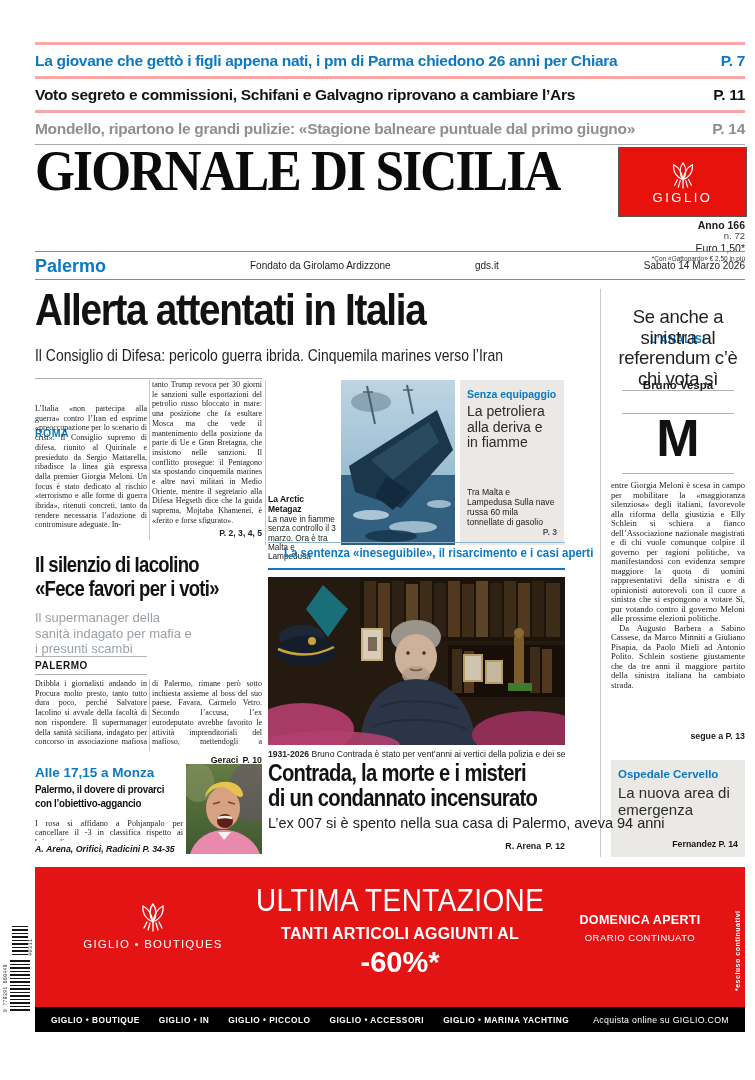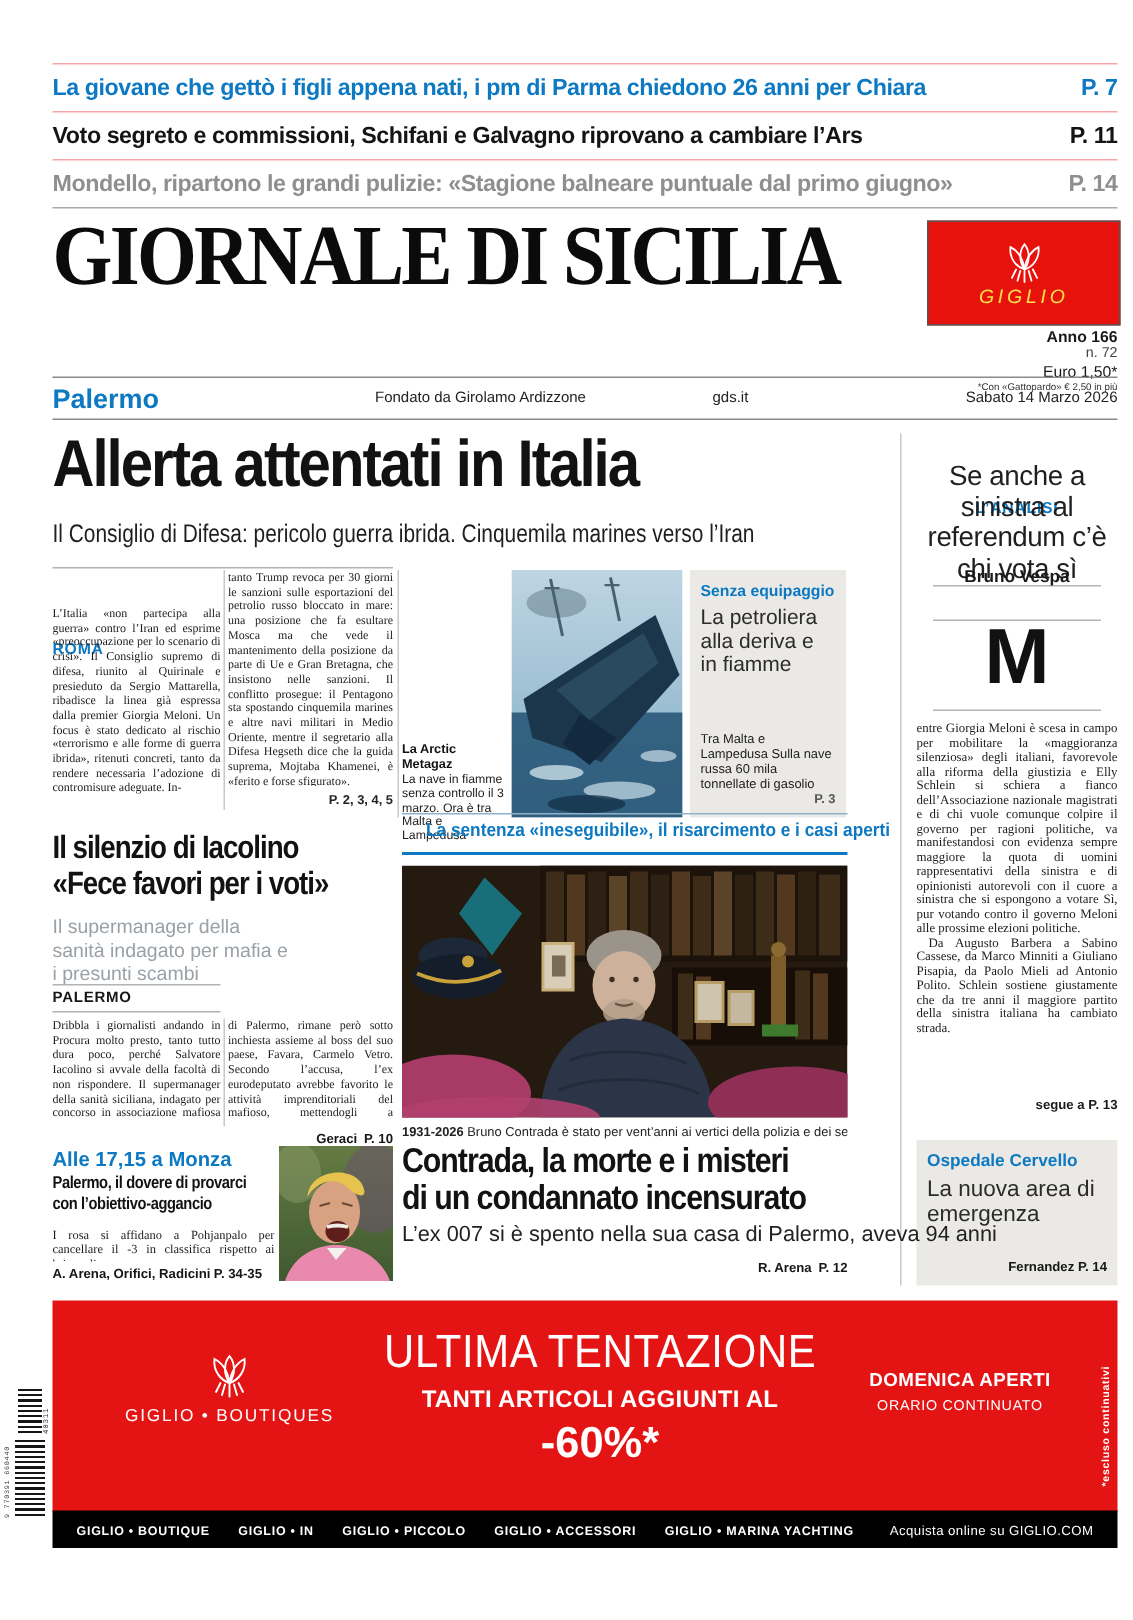--- a/index.html
+++ b/index.html
@@ -3,29 +3,29 @@
 <meta charset="utf-8">
 <style>
   html,body{margin:0;padding:0;background:#fff;}
   .page{position:relative;width:755px;height:1080px;background:#fff;overflow:hidden;
         font-family:"Liberation Sans",sans-serif;color:#1a1a1a;}
   .abs{position:absolute;}
   .scx{display:inline-block;transform-origin:0 50%;}
   
   .teasers{left:35px;top:42px;width:710px;}
   .teaser-row{display:flex;justify-content:space-between;align-items:center;height:31px;
-              border-top:1px solid #fca5a5;font-weight:bold;font-size:15.5px;letter-spacing:-0.3px;}
+              border-top:3px solid #fca5a5;font-weight:bold;font-size:15.5px;letter-spacing:-0.3px;}
   .teaser-row:last-child{border-bottom:1px solid #a9a9a9;gap:39px;}
   .t-blue{color:#0c79c2;} .t-black{color:#141414;gap:16px;} .t-gray{color:#8f8f8f;}
   
   .masthead{left:35px;top:138px;margin:0;font-family:"Liberation Serif",serif;font-weight:900;
             font-size:57px;letter-spacing:-2px;color:#0b0b0b;white-space:nowrap;}
   .logo-box{left:618px;top:147px;width:127px;height:68px;background:#e8120d;border:1px solid #555;
             display:flex;flex-direction:column;align-items:center;justify-content:center;}
-  .logo-text{color:#fde047;font-size:13px;letter-spacing:2.5px;margin-top:0;font-style:italic;}
+  .logo-text{color:#ffffff;font-size:13px;letter-spacing:2.5px;margin-top:0;}
   .edition{right:10px;top:219px;text-align:right;line-height:1.15;}
   .ed-anno{font-weight:bold;font-size:10.5px;} .ed-num{font-size:9.5px;color:#444;}
   .ed-price{font-size:10.5px;} .ed-note{font-size:6.5px;color:#333;margin-top:1px;}
   
   .dateline{left:35px;top:251px;width:710px;height:27px;border-top:1px solid #8a8a8a;
             border-bottom:1px solid #8a8a8a;}
   .dl-city{position:absolute;left:0;top:4px;font-size:18px;font-weight:bold;color:#0c79c2;}
   .dl-founded{position:absolute;left:215px;top:8px;font-size:10px;color:#222;}
   .dl-site{position:absolute;left:440px;top:8px;font-size:10px;color:#222;}
   .dl-date{position:absolute;right:0;top:8px;font-size:10px;color:#222;}
@@ -66,21 +66,21 @@
   .co-caption{left:268px;top:749px;width:297px;font-size:8.6px;color:#222;white-space:nowrap;overflow:hidden;}
   .co-headline{left:268px;top:761px;margin:0;font-size:23px;line-height:25px;font-weight:bold;
                letter-spacing:-0.8px;color:#121212;white-space:nowrap;}
   .co-subhead{left:268px;top:815px;font-size:14.5px;color:#222;}
   .co-byline{left:268px;top:835px;width:297px;text-align:right;}
   
   .mo-kicker{left:35px;top:765px;font-size:13.5px;font-weight:bold;color:#0c79c2;}
   .mo-headline{left:35px;top:782px;margin:0;font-size:11.5px;line-height:14px;font-weight:bold;
                letter-spacing:-0.3px;color:#121212;white-space:nowrap;}
   .mo-body{left:35px;top:819px;width:148px;height:22px;}
-  .mo-byline{left:35px;top:844px;width:150px;white-space:nowrap;font-size:8.2px;}
+  .mo-byline{left:35px;top:844px;width:150px;white-space:nowrap;font-size:8.2px;font-style:italic;}
   
   .ad{left:35px;top:867px;width:710px;height:141px;background:#e41414;color:#fff;}
   .ad-brand{position:absolute;left:28px;top:34px;width:180px;text-align:center;}
   .ad-brand-text{font-size:11.5px;letter-spacing:1.2px;margin-top:5px;}
   .ad-center{position:absolute;left:205px;top:16px;width:320px;text-align:center;}
   .ad-title{font-size:31px;letter-spacing:0.5px;white-space:nowrap;}
   .ad-sub{font-size:16px;font-weight:bold;margin-top:6px;letter-spacing:0.2px;}
   .ad-disc{font-size:29px;font-weight:bold;margin-top:3px;}
   .ad-right{position:absolute;left:520px;top:46px;width:170px;text-align:center;}
   .ad-r1{font-size:12.5px;font-weight:bold;letter-spacing:0.3px;}

